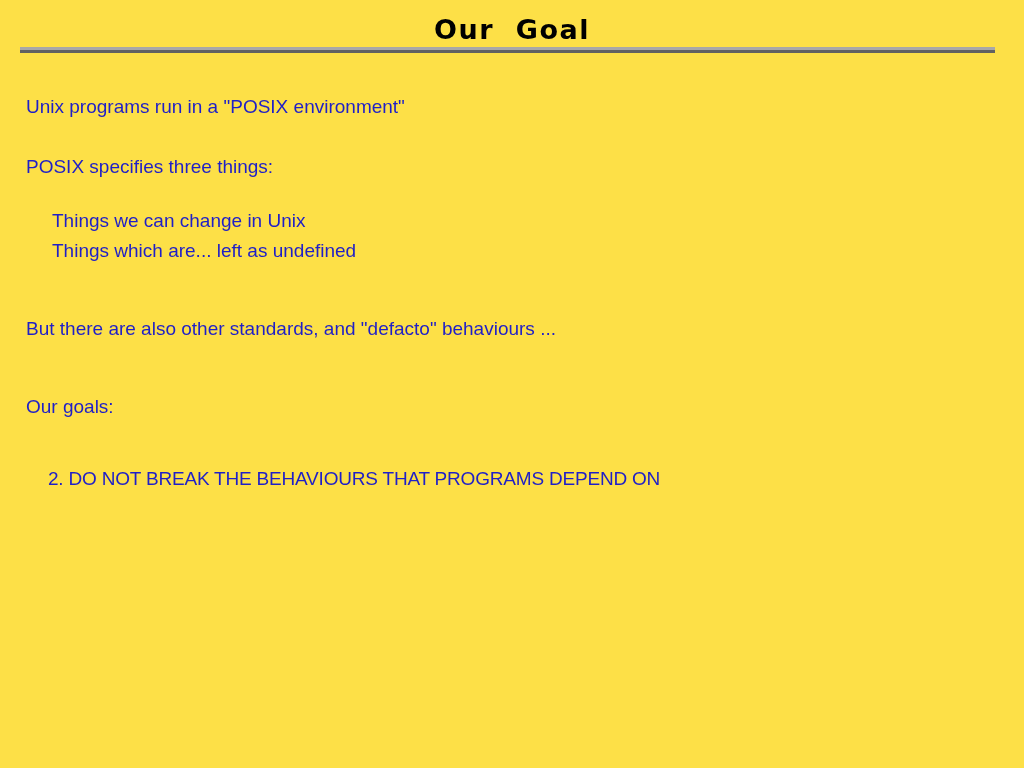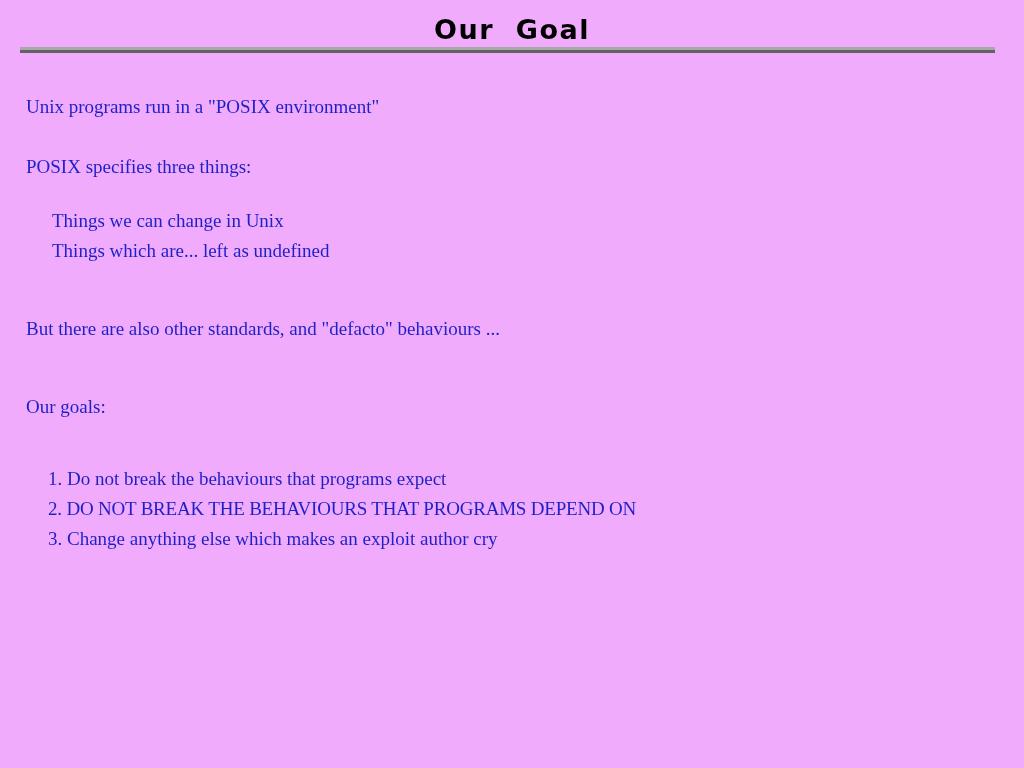--- a/index.html
+++ b/index.html
@@ -12,21 +12,21 @@
     height: 768px;
     background: #ffffff;
     font-family: "DejaVu Sans", sans-serif;
     overflow: hidden;
   }
 
   .slide {
     position: relative;
     width: 1024px;
     height: 768px;
-    background: #f0abfc;
+    background: #fde047;
   }
 
   
   .slide-title {
     position: absolute;
     left: 0;
     top: 14px;
     width: 1024px;
     text-align: center;
     color: #000000;
@@ -58,21 +58,21 @@
   
   .body-block {
     position: absolute;
     left: 26px;
     top: 92px;
     width: 980px;
   }
 
   .line {
     color: #1f1fc8;
-    font-family: Liberation Serif, serif;
+    font-family: Liberation Sans, sans-serif;
     font-size: 19px;
     line-height: 30px;
     white-space: pre;
   }
 
   .line.para {
     margin-top: 0;
   }
 
   
@@ -118,22 +118,20 @@
     <div class="line">But there are also other standards, and "defacto" behaviours ...</div>
 
     <div class="gap-lg"></div>
     <div class="gap-sm"></div>
 
     <div class="line">Our goals:</div>
 
     <div class="gap-md"></div>
     <div class="gap-sm"></div>
 
-    <div class="line indent-2">1. Do not break the behaviours that programs expect</div>
     <div class="line indent-2 caps-line">2. DO NOT BREAK THE BEHAVIOURS THAT PROGRAMS DEPEND ON</div>
-    <div class="line indent-2">3. Change anything else which makes an exploit author cry</div>
 
     <div class="gap-lg"></div>
     <div class="gap-sm"></div>
 
 
   </div>
 </div>
 
 </body></html>

